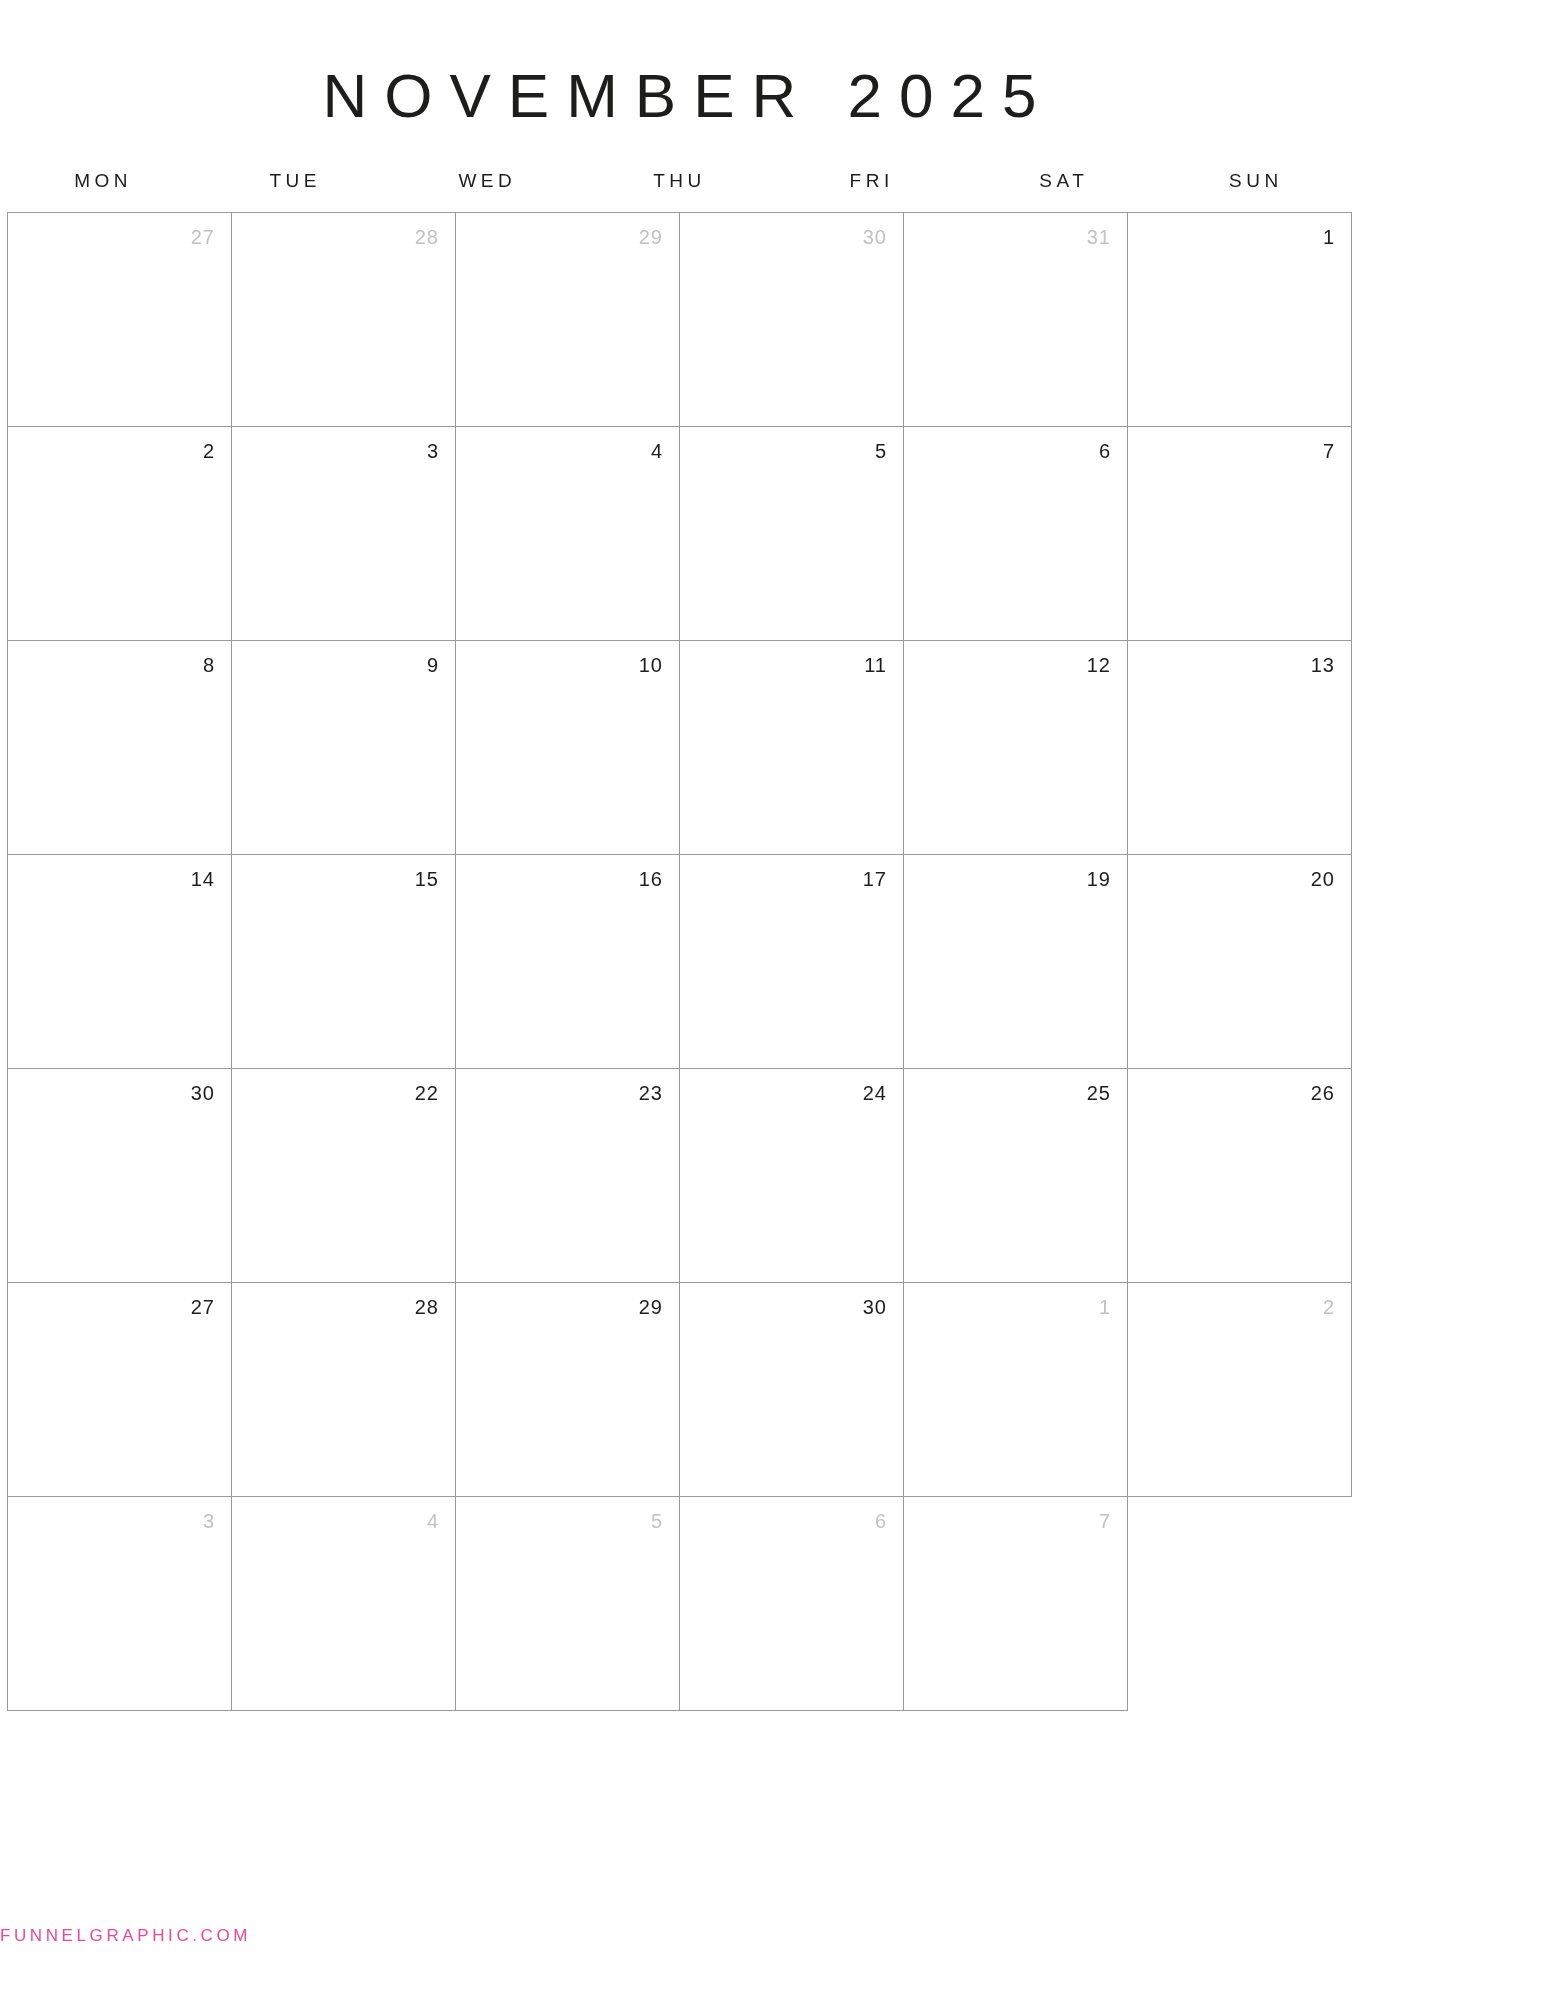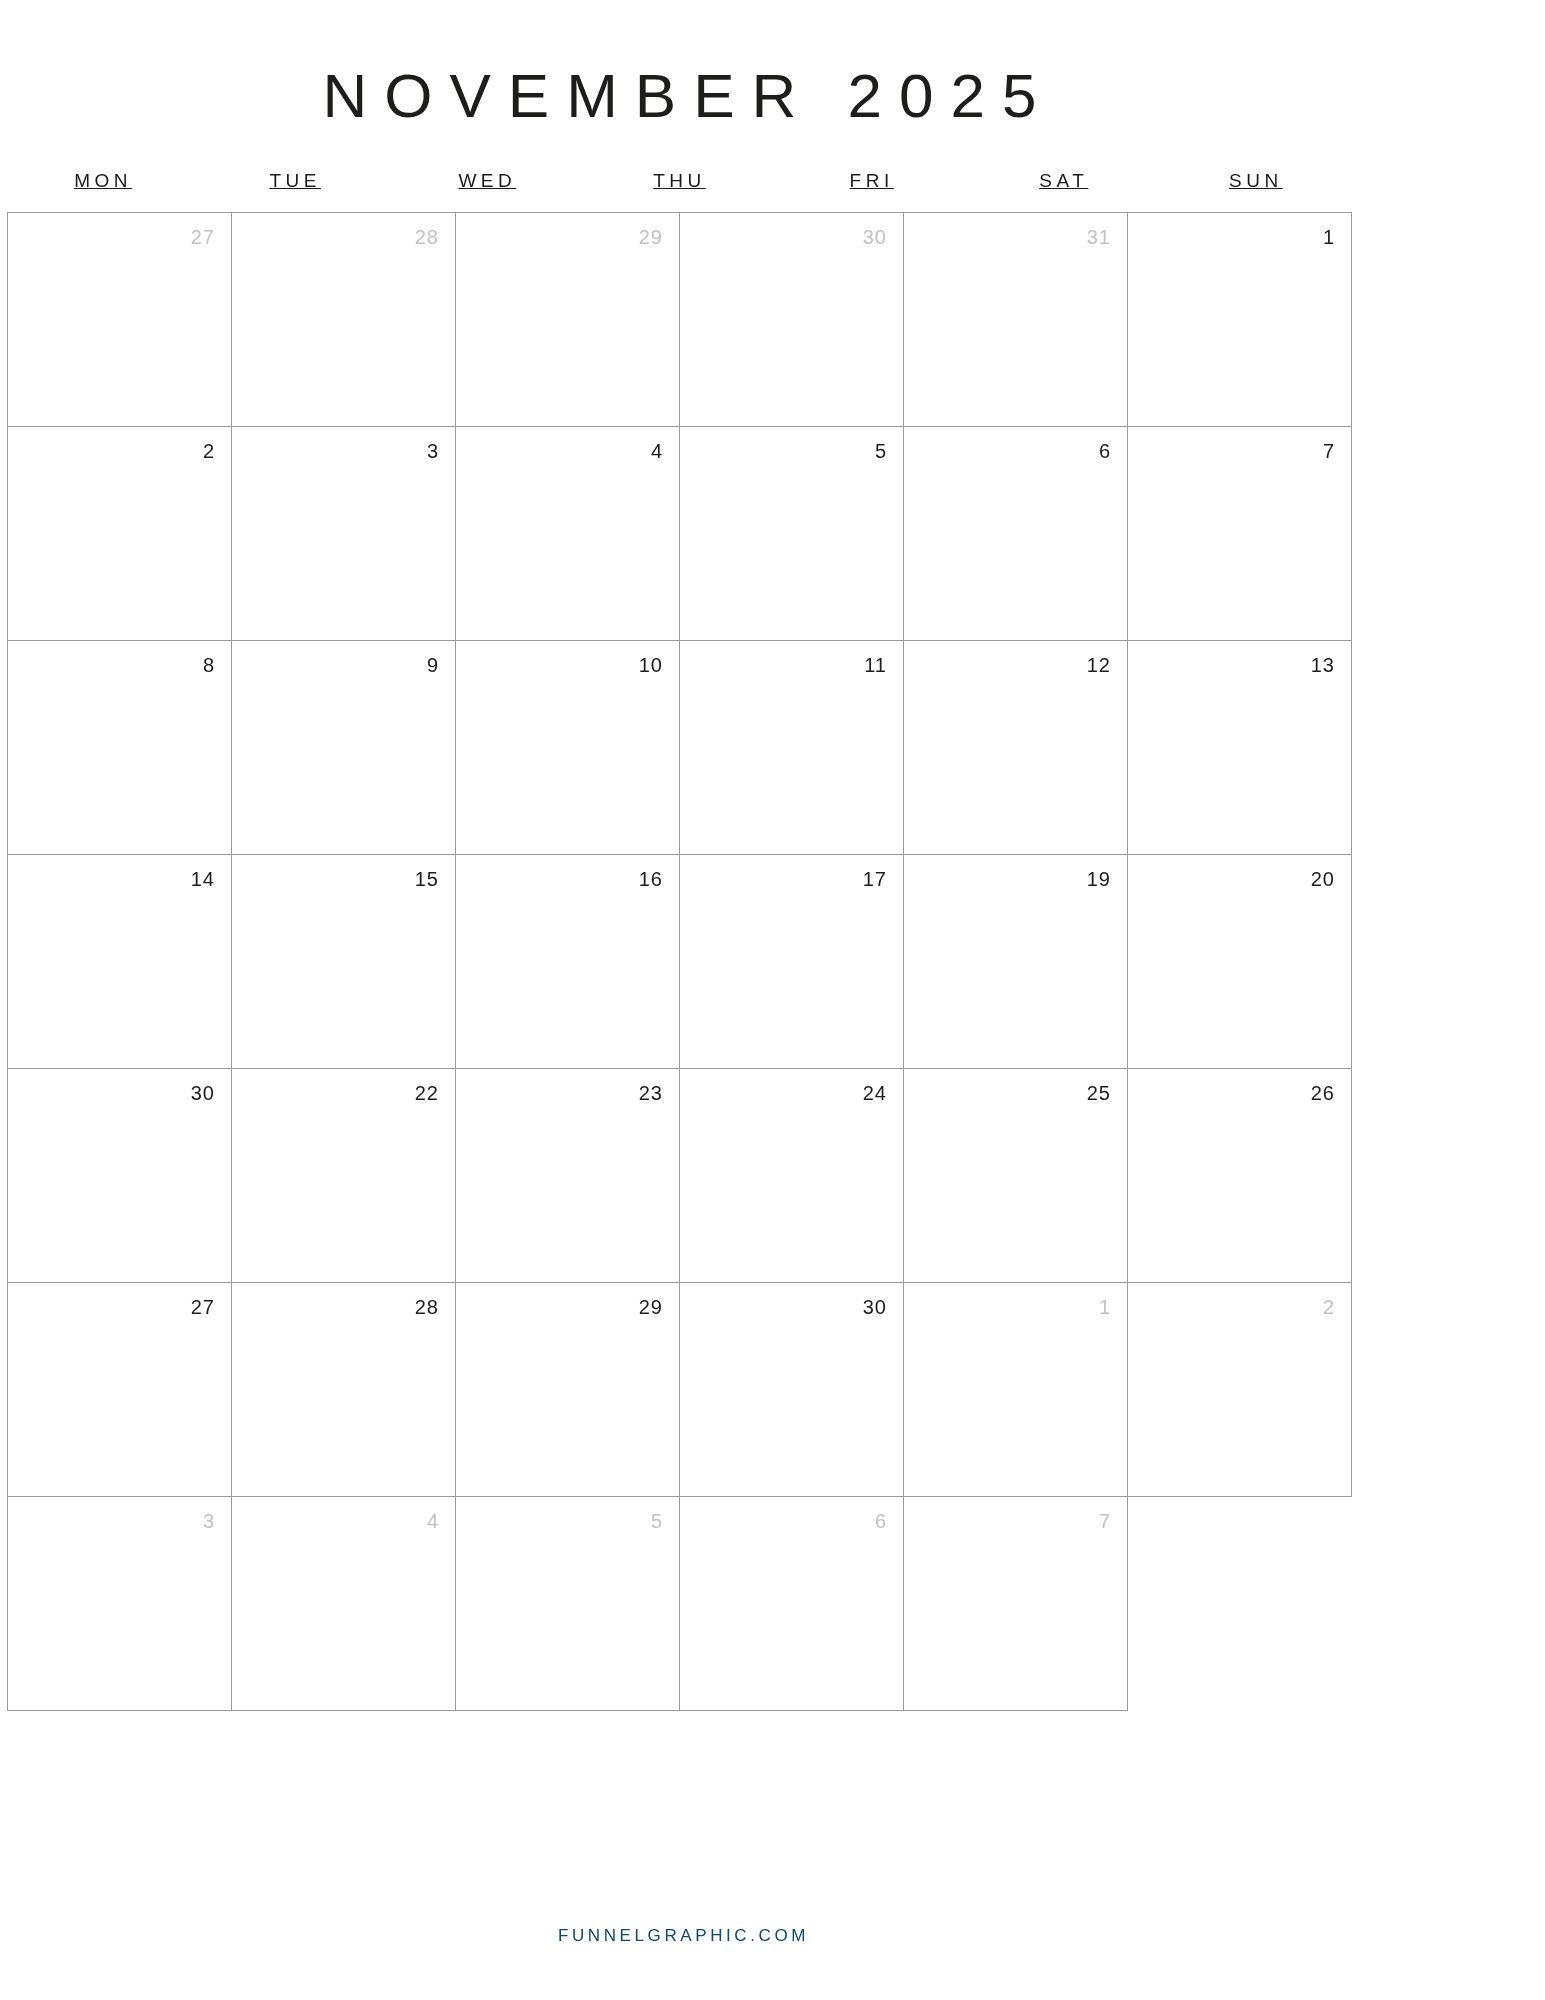--- a/index.html
+++ b/index.html
@@ -35,21 +35,20 @@
   }
   .calendar {
     margin: 0 auto;
     width: 1345px;
     margin-top: 40px;
   }
   .weekdays {
     display: grid;
     grid-template-columns: repeat(7, 1fr);
     margin-bottom: 6px;
-    text-decoration: underline;
   }
   .weekday {
     text-align: center;
     font-size: 19px;
     letter-spacing: 4.5px;
     color: #1d1d1b;
     padding-bottom: 14px;
     font-weight: 400;
   }
   .grid {
@@ -72,27 +71,26 @@
     letter-spacing: 1px;
     color: #1d1d1b;
     font-weight: 400;
     line-height: 1;
   }
   .cell.muted .daynum {
     color: #c2c2c2;
   }
   .footer {
     position: absolute;
-    left: 8px;
+    left: 0;
     right: 0;
     bottom: 54px;
-    text-align: center;
     font-size: 17px;
     letter-spacing: 3.6px;
-    color: #0c4a6e;
+    color: #ec4899;
   }
 </style>
 </head>
 <body>
 
 <div class="page">
 
   <h1 class="title">NOVEMBER 2025</h1>
 
   <div class="calendar">

